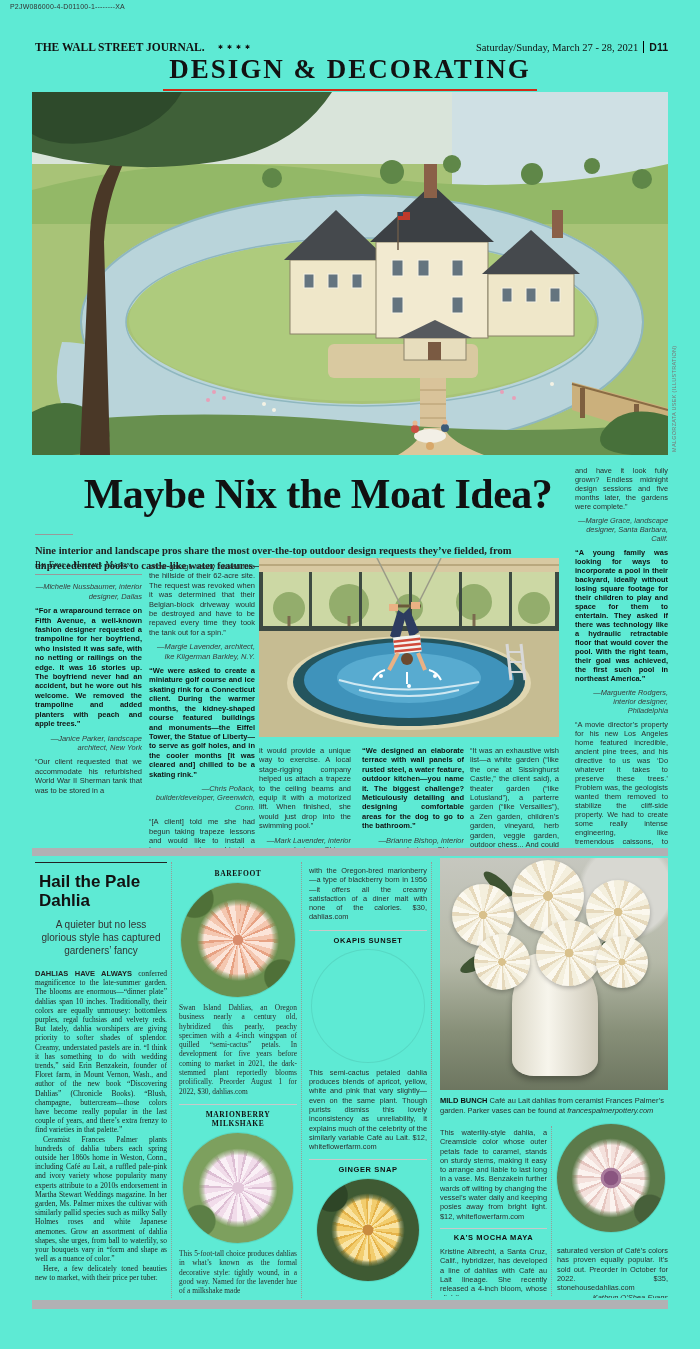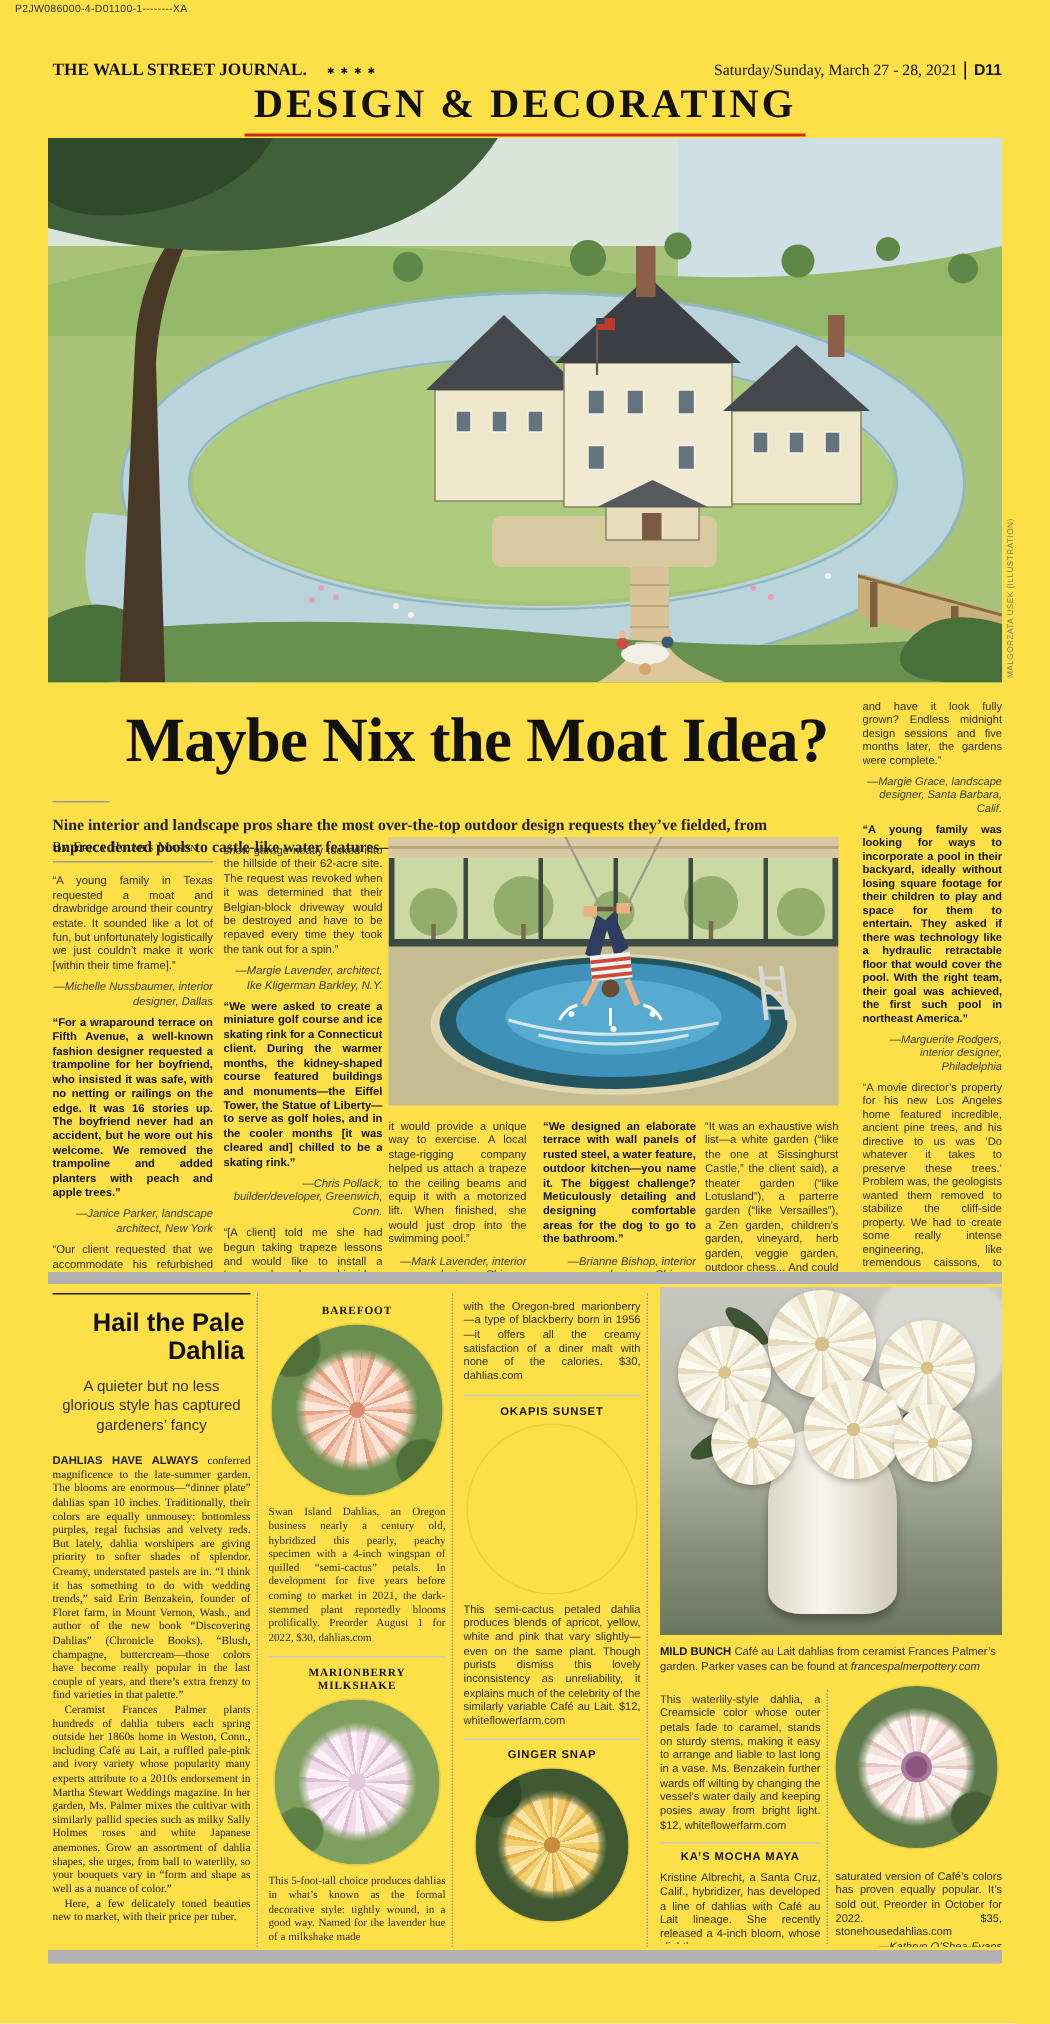--- a/index.html
+++ b/index.html
@@ -1,16 +1,16 @@
 <!DOCTYPE html>
 <html><head>
 <meta charset="utf-8">
 <style>
   html,body{margin:0;padding:0;background:#e9e9e9;}
-  .page{position:relative;width:700px;height:1349px;background:#fde047;margin:0 auto;overflow:hidden;
+  .page{position:relative;width:700px;height:1349px;background:#5eead4;margin:0 auto;overflow:hidden;
         font-family:"Liberation Sans",sans-serif;color:#222;}
   
   .slug{position:absolute;top:3px;left:10px;font-size:7px;color:#333;letter-spacing:.2px;}
   .masthead{position:absolute;top:41px;left:35px;font-family:"Liberation Serif",serif;font-weight:bold;font-size:11.5px;color:#111;}
   .stars{position:absolute;top:43px;left:218px;font-size:6px;letter-spacing:4px;color:#111;}
   .dateline{position:absolute;top:41px;right:32px;font-family:"Liberation Serif",serif;font-size:10.5px;color:#111;}
   .pagenum{border-left:1px solid #000;margin-left:5px;padding-left:5px;font-family:"Liberation Sans",sans-serif;font-weight:bold;}
   .section-title{position:absolute;top:54px;left:0;width:100%;text-align:center;}
   .section-title span{display:inline-block;font-family:"Liberation Serif",serif;font-weight:bold;font-size:27px;letter-spacing:2px;color:#121212;
         border-bottom:2px solid #cf2b17;padding:0 6px 4px;}
@@ -39,21 +39,21 @@
   .col-6{left:575px;top:466px;width:93px;height:386px;font-size:7.4px;line-height:9px;}
   .pool{position:absolute;left:259px;top:558px;width:300px;height:179px;overflow:hidden;background:#c9c29a;}
   .pool svg{display:block;width:100%;height:100%;}
   .graybar{position:absolute;left:32px;width:636px;height:8px;background:#b1b1b4;}
   .bar-top{top:848px;} .bar-bottom{top:1300px;height:9px;}
   
   .dotrule{position:absolute;border-left:1px dotted #9a9a9a;width:0;}
   .dr1{left:171px;top:862px;height:436px;} .dr2{left:301px;top:862px;height:436px;}
   .dr3{left:431px;top:862px;height:436px;} .dr4{left:551px;top:1126px;height:170px;}
   .d-col0{position:absolute;left:35px;top:862px;width:132px;height:437px;border-top:1px solid #222;overflow:hidden;}
-  .d-head{font-size:17px;line-height:19px;font-weight:bold;text-align:right;color:#111;margin:9px 4px 8px;}
+  .d-head{font-size:17px;line-height:19px;font-weight:bold;text-align:left;color:#111;margin:9px 4px 8px;}
   .d-sub{font-size:10px;line-height:13px;text-align:center;color:#333;margin:0 2px 12px;}
   .d-body{font-family:"Liberation Serif",serif;font-size:7.5px;line-height:9.2px;color:#222;text-align:justify;}
   .d-body .lead{font-family:"Liberation Sans",sans-serif;font-weight:bold;}
   .d-body p{margin:0;} .d-body p.ind{text-indent:8px;}
   .d-col{position:absolute;width:118px;overflow:hidden;}
   .d-c1{left:179px;top:866px;height:432px;font-family:Liberation Serif, serif;} .d-c2{left:309px;top:866px;height:432px;}
   .e-title{font-size:7.5px;font-weight:bold;letter-spacing:.6px;text-align:center;color:#111;margin:3px 0 5px;}
   .e-text{font-size:7.4px;line-height:9.3px;color:#2d2d2d;text-align:justify;margin:6px 0 0;}
   .e-rule{border-top:1px solid #c9c9c9;margin:8px 0 5px;}
   .flower{border-radius:50%;margin:0 auto;box-shadow:0 0 0 1px rgba(0,0,0,.08);}
@@ -272,21 +272,20 @@
           <path d="M148,114 q0,8 0,12"></path>
       </g>
       <circle cx="122" cy="118" r="2" fill="#fff"></circle>
         <circle cx="176" cy="118" r="2" fill="#fff"></circle>
         <circle cx="150" cy="128" r="2" fill="#fff"></circle>
     </svg>
   </div>
 
   <div class="mcol col-1">
     <div class="byline">By Erica Holmes Mason</div>
-    <p>“A young family in Texas requested a moat and drawbridge around their country estate. It sounded like a lot of fun, but unfortunately logistically we just couldn’t make it work [within their time frame].”</p>
     <p class="attr">—Michelle Nussbaumer, interior designer, Dallas</p>
     <p class="bq">“For a wraparound terrace on Fifth Avenue, a well-known fashion designer requested a trampoline for her boyfriend, who insisted it was safe, with no netting or railings on the edge. It was 16 stories up. The boyfriend never had an accident, but he wore out his welcome. We removed the trampoline and added planters with peach and apple trees.”</p>
     <p class="attr">—Janice Parker, landscape architect, New York</p>
     <p>“Our client requested that we accommodate his refurbished World War II Sherman tank that was to be stored in a</p>
   </div>
   <div class="mcol col-2">
     <p>show garage neatly tucked into the hillside of their 62-acre site. The request was revoked when it was determined that their Belgian-block driveway would be destroyed and have to be repaved every time they took the tank out for a spin.”</p>
     <p class="attr">—Margie Lavender, architect, Ike Kligerman Barkley, N.Y.</p>
     <p class="bq">“We were asked to create a miniature golf course and ice skating rink for a Connecticut client. During the warmer months, the kidney-shaped course featured buildings and monuments—the Eiffel Tower, the Statue of Liberty—to serve as golf holes, and in the cooler months [it was cleared and] chilled to be a skating rink.”</p>
     <p class="attr">—Chris Pollack, builder/developer, Greenwich, Conn.</p>

